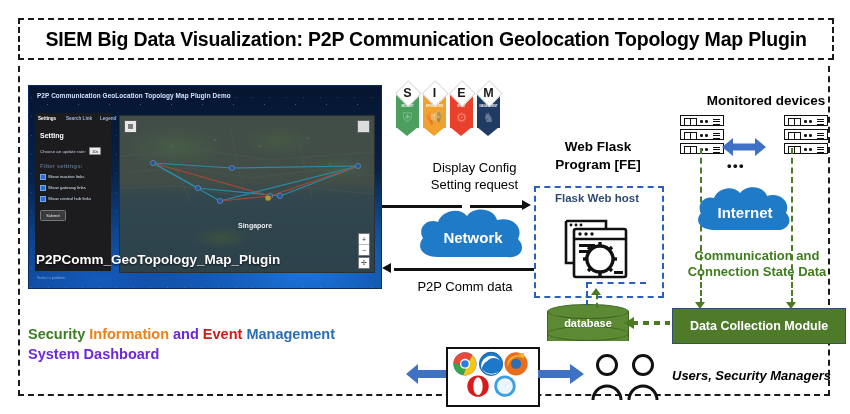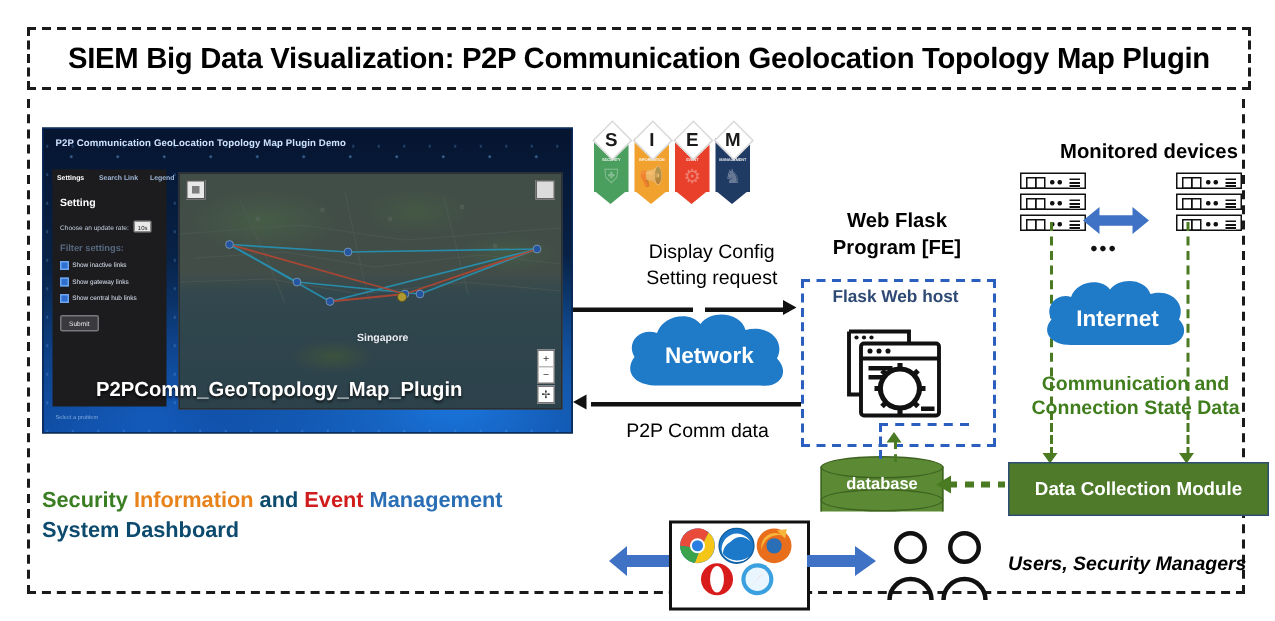--- a/index.html
+++ b/index.html
@@ -67,26 +67,26 @@
     display:flex;flex-direction:column;}
   #map-zoom div{flex:1;display:flex;align-items:center;justify-content:center;font-size:7px;color:#333;line-height:1;}
   #map-zoom div:first-child{border-bottom:1px solid #bbb;}
   #map-locate{right:4px;bottom:3px;width:10px;height:10px;background:#fff;border:1px solid #777;
     display:flex;align-items:center;justify-content:center;font-size:7px;color:#333;}
   #map-label{left:118px;top:106px;font-size:7px;font-weight:bold;color:#e9eef2;
     text-shadow:0 0 2px #2b3740;}
 
   
   #shot-caption{left:36px;top:252px;font-size:13.5px;font-weight:bold;color:#fff;z-index:6;
-    text-shadow:0 1px 2px rgba(0,0,0,.8);padding-left:28px;}
+    text-shadow:0 1px 2px rgba(0,0,0,.8);}
 
   
   #siem-caption{left:28px;top:325px;font-size:14.5px;font-weight:bold;line-height:1.35;}
   .c-green{color:#3a7d22;} .c-orange{color:#e8821a;} .c-red{color:#d01c1c;}
-  .c-blue{color:#2a6fb5;} .c-black{color:#0c4a6e;}
+  .c-blue{color:#2a6fb5;} .c-black{color:#6d28d9;}
 
   
   #siem-banners{left:396px;top:78px;width:104px;height:58px;}
   .banner{position:absolute;top:14px;width:23px;height:44px;}
   .banner-body{position:absolute;left:0;top:0;width:23px;height:36px;}
   .banner-tail{position:absolute;left:0;top:35px;width:0;height:0;
     border-left:11.5px solid transparent;border-right:11.5px solid transparent;border-top:9px solid;}
   .banner-letter{position:absolute;left:0;top:-10px;width:23px;height:21px;
     display:flex;align-items:center;justify-content:center;font-size:12.5px;font-weight:bold;color:#1a1a1a;}
   .banner-diamond{position:absolute;left:3.2px;top:-8px;width:16.5px;height:16.5px;background:#fff;

